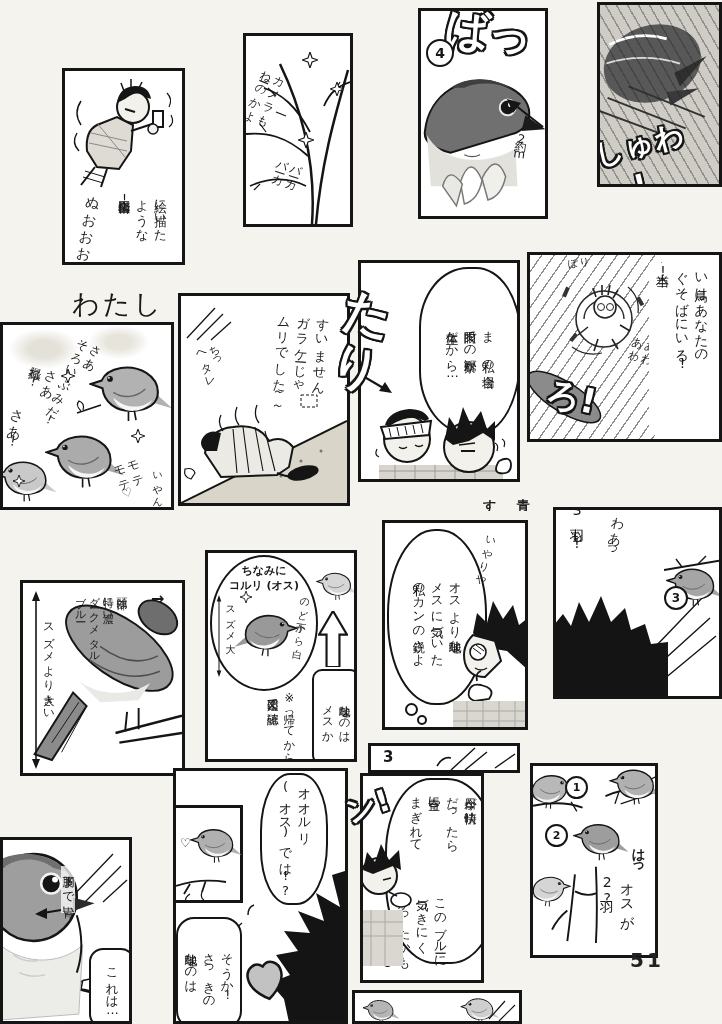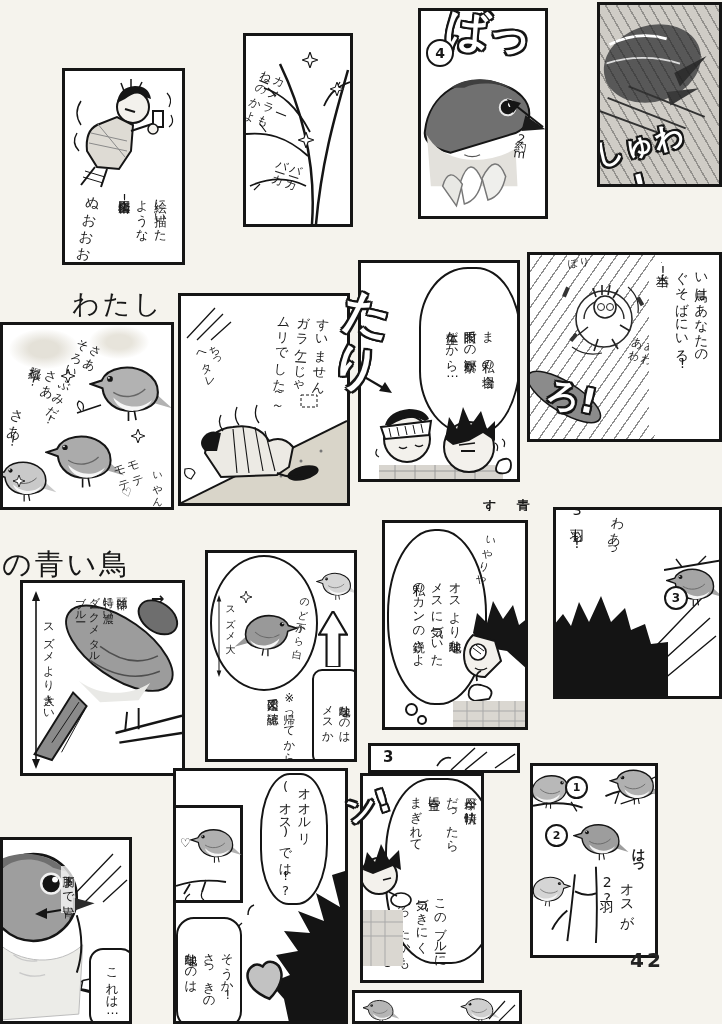--- a/index.html
+++ b/index.html
@@ -142,21 +142,20 @@
     <div class="abs v hand txt" style="left:100px;top:76px;font-size:11px;transform:rotate(15deg);">あわ
 あわ</div>
     <div class="abs hand" style="left:38px;top:2px;font-size:10px;transform:rotate(-8deg);">ぽり</div>
     <div class="abs out" style="left:16px;top:120px;font-size:34px;transform:rotate(12deg);">ろ!</div>
     <div class="abs v print txt" style="right:5px;top:8px;height:172px;font-size:13.5px;background:#fff;padding:0 3px;">い鳥はあなたの
 ぐそばにいる!
 本当!</div>
   </div>
 
   <div class="abs big-title" style="left:72px;top:286px;font-size:27px;">わたし</div>
-  <div class="abs big-title" style="left:2px;top:545px;font-size:29px;">の青い鳥</div>
 
   <div class="panel" style="left:0;top:322px;width:174px;height:188px;">
     <div class="abs" style="left:6px;top:4px;width:70px;height:40px;border-radius:50%;background:radial-gradient(#e4e1d8 30%,transparent 72%);"></div>
     <div class="abs" style="left:86px;top:0;width:60px;height:34px;border-radius:50%;background:radial-gradient(#e7e4db 30%,transparent 72%);"></div>
     <svg class="abs" style="left:86px;top:30px" width="84" height="68" viewBox="0 0 100 80">
         <use href="#birdShape" fill="#b2b2b2" transform="translate(100,0) scale(-1,1)"></use>
       </svg>
     <svg class="abs" style="left:70px;top:74px" width="30" height="20" viewBox="0 0 30 20">
       <path d="M28,6 L4,14" stroke="#151515" stroke-width="1.6"></path>
         <path d="M8,12 q-6,-6 -2,-10 q6,2 4,9" fill="#fff" stroke="#151515" stroke-width="1.2"></path>
@@ -260,20 +259,22 @@
     <div class="abs v hand txt" style="left:18px;top:32px;font-size:11.5px;">スズメより大きい</div>
     <div class="abs v hand txt" style="left:50px;top:6px;font-size:11px;line-height:1.25;">頭部は
 特に濃い
 ダークメタル
 ブルー</div>
     <span class="abs" style="left:128px;top:6px;font-size:16px;font-weight:700;">→</span>
   </div>
 
   <div class="panel" style="left:205px;top:550px;width:152px;height:212px;">
     <div class="abs" style="left:2px;top:2px;width:104px;height:132px;border:2px solid #151515;border-radius:50%;background:#fff;">
+      <div class="abs txt" style="left:0;top:7px;width:100%;text-align:center;font-size:11px;font-weight:700;line-height:1.35;">ちなみに
+コルリ (オス)</div>
       <svg class="abs" style="left:2px;top:38px" width="10" height="82" viewBox="0 0 14 178">
         <line x1="7" y1="6" x2="7" y2="172" stroke="#151515" stroke-width="2.2"></line>
         <polygon points="7,0 2,14 12,14" fill="#151515"></polygon>
           <polygon points="7,178 2,164 12,164" fill="#151515"></polygon>
       </svg>
       <div class="abs v hand txt" style="left:12px;top:42px;font-size:10px;">スズメ大</div>
       <svg class="abs" style="left:22px;top:48px" width="64" height="54" viewBox="0 0 100 80">
           <use href="#birdShape" fill="#999"></use>
         </svg>
       <svg class="abs" style="left:28px;top:34px" width="12" height="12" viewBox="0 0 18 18">
@@ -454,15 +455,15 @@
         <use href="#birdShape" fill="#b5b5b5" transform="translate(100,0) scale(-1,1)"></use>
       </svg>
     <svg class="abs" style="left:104px;top:0" width="42" height="32" viewBox="0 0 100 80">
         <use href="#birdShape" fill="#cfcfcf" transform="translate(100,0) scale(-1,1)"></use>
       </svg>
     <svg class="abs" style="left:130px;top:2px" width="34" height="26" viewBox="0 0 34 26">
       <path d="M4,24 L20,6 M14,26 L30,10" stroke="#151515" stroke-width="1.2"></path>
     </svg>
   </div>
 
-  <div class="abs" style="left:630px;top:948px;font-size:20px;font-weight:700;letter-spacing:3px;color:#222;">42</div>
+  <div class="abs" style="left:630px;top:948px;font-size:20px;font-weight:700;letter-spacing:3px;color:#222;">51</div>
 
 </div>
 
 </body></html>

